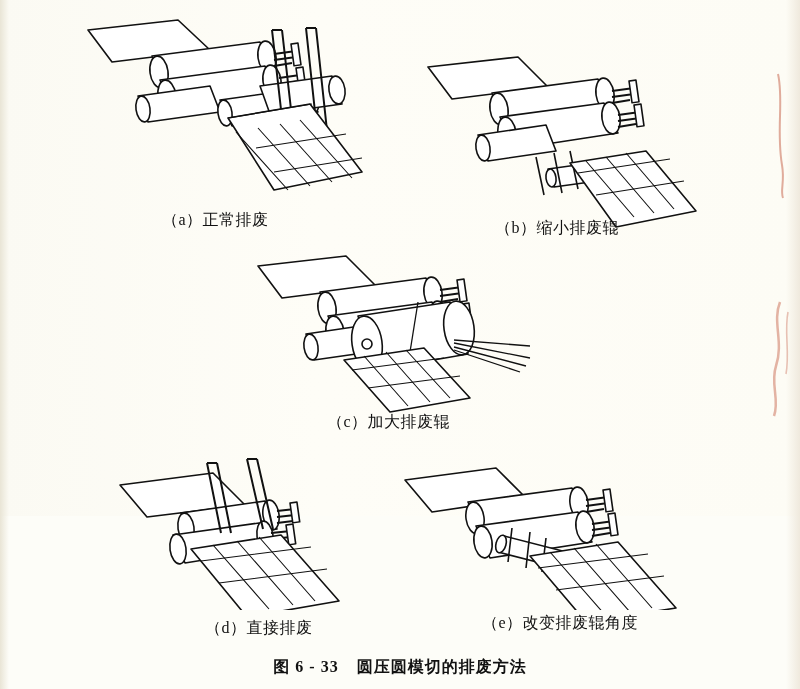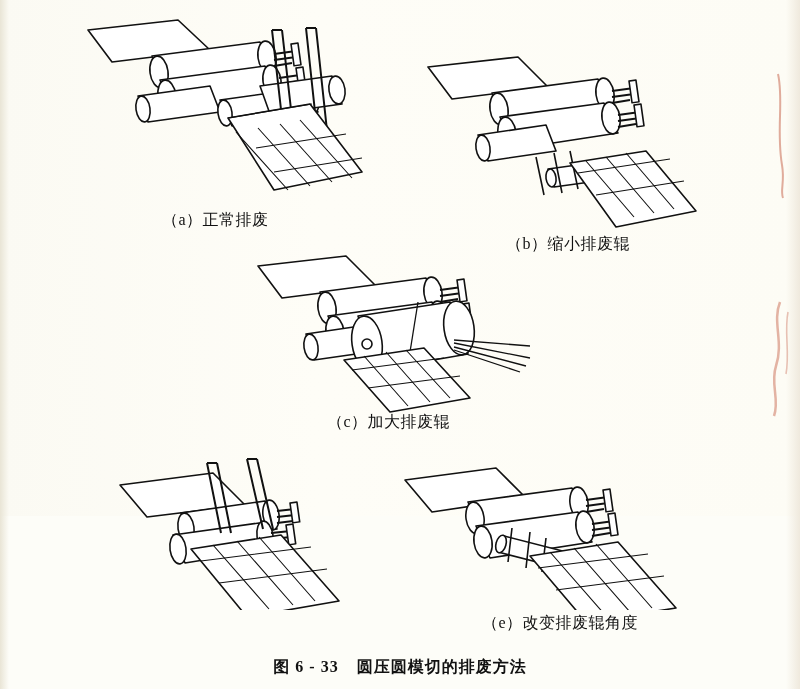--- a/index.html
+++ b/index.html
@@ -133,21 +133,21 @@
       <ellipse cx="189" cy="125" rx="5" ry="9" transform="rotate(-8 189 125)" fill="#fff"></ellipse>
       <path d="M116 112 L124 150 M134 108 L142 148 M150 106 L158 144" stroke-width="1.6"></path>
 
       <path d="M150 118 L226 106 L276 166 L196 182 Z" fill="#fff"></path>
       <g stroke-width="1.1">
         <path d="M166 116 L214 172 M186 112 L234 168 M206 108 L254 164"></path>
         <path d="M158 128 L250 114 M176 150 L264 136"></path>
       </g>
     </g>
   </svg>
-  <div class="caption" style="left:506px; top:218px;margin-top:16px;">（b）缩小排废辊</div>
+  <div class="caption" style="left:495px; top:218px;">（b）缩小排废辊</div>
 
   <svg class="fig" style="left:240px; top:248px;" width="320" height="165" viewBox="0 0 320 165">
     <g stroke="#111" fill="none" stroke-width="1.6" stroke-linejoin="round">
       <path d="M18 18 L106 8 L136 38 L42 50 Z" fill="#fff"></path>
       <path d="M80 44 L186 30 L200 60 L94 76 Z" fill="#fff"></path>
       <ellipse cx="87" cy="60" rx="9" ry="16" transform="rotate(-8 87 60)" fill="#fff"></ellipse>
       <ellipse cx="193" cy="45" rx="9" ry="16" transform="rotate(-8 193 45)" fill="#fff"></ellipse>
       <path d="M88 68 L192 54 L206 84 L102 100 Z" fill="#fff"></path>
       <ellipse cx="95" cy="84" rx="9" ry="16" transform="rotate(-8 95 84)" fill="#fff"></ellipse>
       <ellipse cx="199" cy="69" rx="9" ry="16" transform="rotate(-8 199 69)" fill="#fff"></ellipse>
@@ -192,20 +192,21 @@
       <path d="M112 8 L122 8 M112 8 L126 78 M122 8 L136 78" stroke-width="2"></path>
       <path d="M152 4 L162 4 M152 4 L168 74 M162 4 L178 74" stroke-width="2"></path>
 
       <path d="M96 94 L186 80 L244 146 L152 162 Z" fill="#fff"></path>
       <g stroke-width="1.1">
         <path d="M118 90 L174 154 M142 86 L198 150 M164 82 L220 146"></path>
         <path d="M106 106 L216 92 M124 128 L232 114"></path>
       </g>
     </g>
   </svg>
+  <div class="caption" style="left:205px; top:618px;">（d）直接排废</div>
 
   <svg class="fig" style="left:400px; top:450px;" width="310" height="160" viewBox="0 0 310 160">
     <g stroke="#111" fill="none" stroke-width="1.6" stroke-linejoin="round">
       <path d="M5 30 L96 18 L126 48 L32 62 Z" fill="#fff"></path>
       <path d="M68 52 L172 38 L186 68 L82 84 Z" fill="#fff"></path>
       <ellipse cx="75" cy="68" rx="9" ry="16" transform="rotate(-8 75 68)" fill="#fff"></ellipse>
       <ellipse cx="179" cy="53" rx="9" ry="16" transform="rotate(-8 179 53)" fill="#fff"></ellipse>
       <path d="M76 76 L178 62 L192 92 L90 108 Z" fill="#fff"></path>
       <ellipse cx="83" cy="92" rx="9" ry="16" transform="rotate(-8 83 92)" fill="#fff"></ellipse>
       <ellipse cx="185" cy="77" rx="9" ry="16" transform="rotate(-8 185 77)" fill="#fff"></ellipse>

